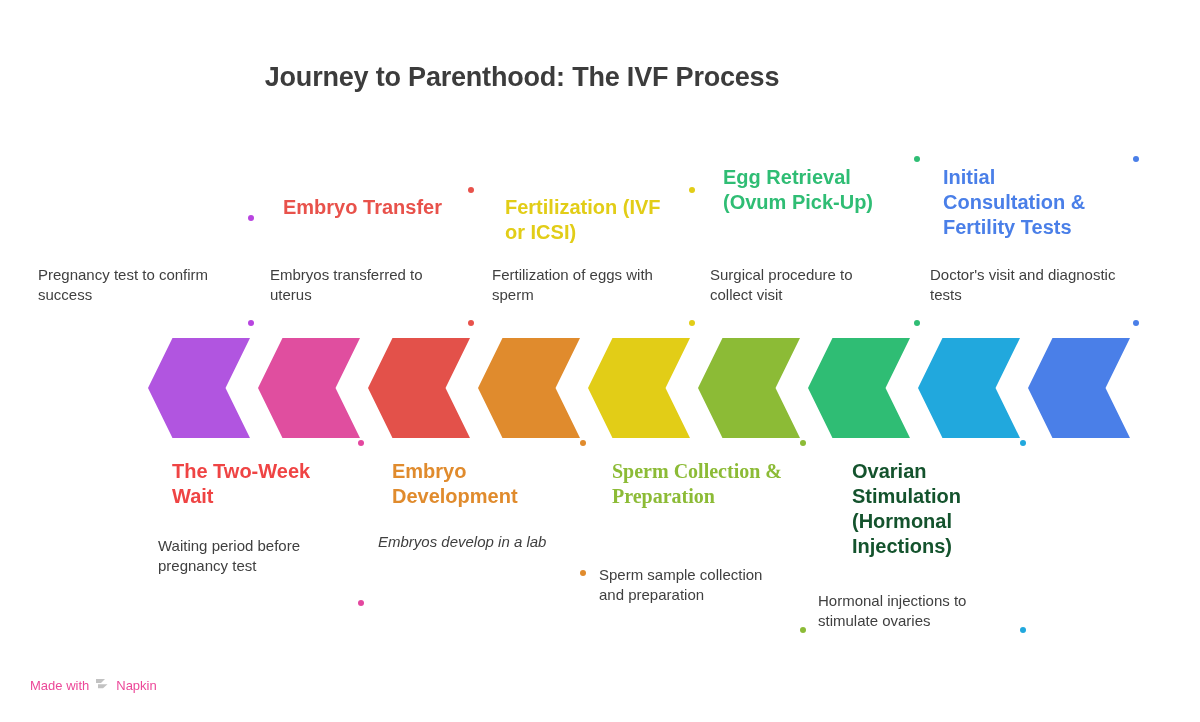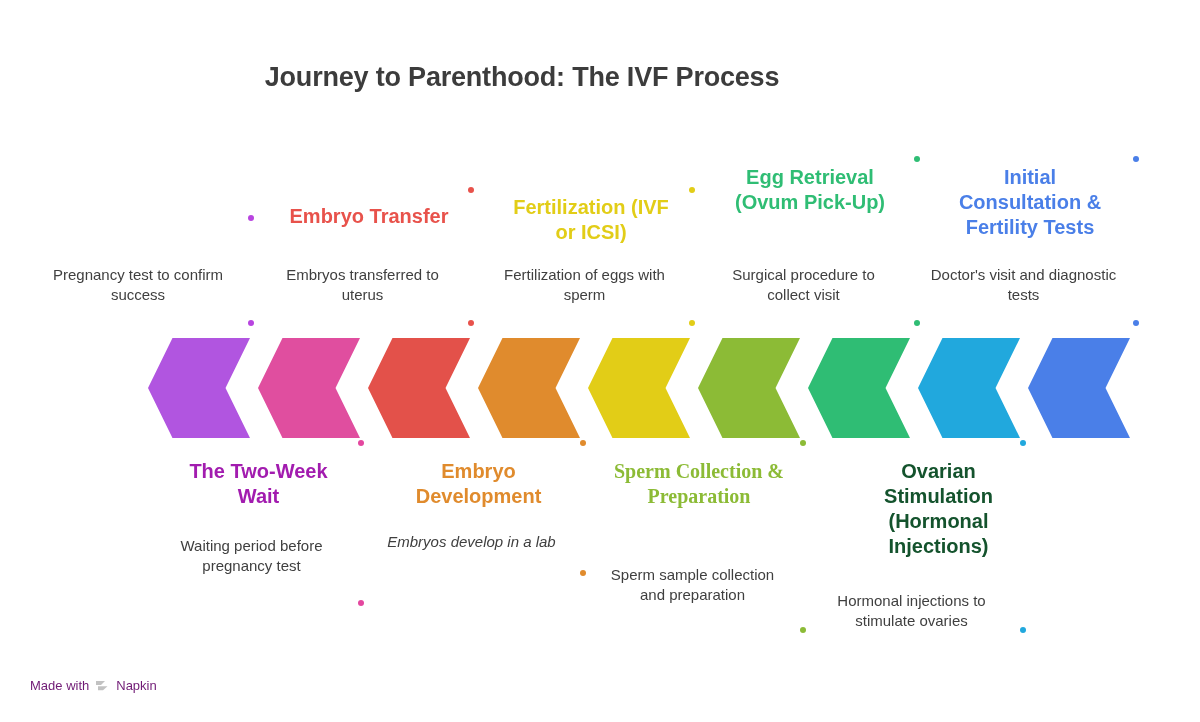--- a/index.html
+++ b/index.html
@@ -66,63 +66,63 @@
     font-weight: bold;
     line-height: 1.25;
   }
   .step-desc {
     position: absolute;
     font-size: 15px;
     font-weight: normal;
     color: #3f3f3f;
     line-height: 1.33;
   }
-  .ta-right { text-align: center; }
+  .ta-right { text-align: left; }
 
   
   .footer {
     position: absolute;
     left: 30px;
     top: 678px;
     display: flex;
-    align-items: flex-end;
+    align-items: flex-start;
     gap: 6px;
-    color: #701a75;
+    color: #ec4899;
     font-size: 13px;
   }
   .footer .mark {
     display: inline-block;
     width: 15px;
     height: 13px;
     position: relative;
   }
   .footer .mark svg { display: block; }
 </style>
 </head>
 <body>
 
 <div class="canvas">
 
   <div class="title">Journey to Parenthood: The IVF Process</div>
 
   <div class="step-desc ta-right" style="left:38px; top:265px; width:200px;">Pregnancy test to confirm success</div>
 
-  <div class="step-label ta-right" style="left:283px; top:195px; width:172px; color:#e8524b;margin-top:9px;">Embryo Transfer</div>
+  <div class="step-label ta-right" style="left:283px; top:195px; width:172px; color:#e8524b;">Embryo Transfer</div>
   <div class="step-desc ta-right" style="left:270px; top:265px; width:185px;">Embryos transferred to uterus</div>
 
   <div class="step-label ta-right" style="left:505px; top:195px; width:172px; color:#e2cd17;">Fertilization (IVF or ICSI)</div>
   <div class="step-desc ta-right" style="left:492px; top:265px; width:185px;">Fertilization of eggs with sperm</div>
 
   <div class="step-label ta-right" style="left:723px; top:165px; width:174px; color:#2fbd74;">Egg Retrieval (Ovum Pick-Up)</div>
   <div class="step-desc ta-right" style="left:710px; top:265px; width:187px;">Surgical procedure to collect visit</div>
 
   <div class="step-label ta-right" style="left:943px; top:165px; width:174px; color:#4a7fe8;">Initial Consultation &amp; Fertility Tests</div>
   <div class="step-desc ta-right" style="left:930px; top:265px; width:187px;">Doctor's visit and diagnostic tests</div>
 
-  <div class="step-label ta-right" style="left:172px; top:459px; width:173px; color:#a21caf;">The Two-Week Wait</div>
+  <div class="step-label ta-right" style="left:172px; top:459px; width:173px; color:#ef4444;">The Two-Week Wait</div>
   <div class="step-desc ta-right" style="left:158px; top:536px; width:187px;">Waiting period before pregnancy test</div>
 
   <div class="step-label ta-right" style="left:392px; top:459px; width:173px; color:#e08b2d;">Embryo Development</div>
   <div class="step-desc ta-right" style="left:378px; top:532px; width:187px;font-style:italic;">Embryos develop in a lab</div>
 
   <div class="step-label ta-right" style="left:612px; top:459px; width:174px; color:#8cbb36;font-family:Liberation Serif, serif;">Sperm Collection &amp; Preparation</div>
   <div class="step-desc ta-right" style="left:599px; top:565px; width:187px;">Sperm sample collection and preparation</div>
 
   <div class="step-label ta-right" style="left:852px; top:459px; width:173px; color:#14532d;">Ovarian Stimulation (Hormonal Injections)</div>
   <div class="step-desc ta-right" style="left:818px; top:591px; width:187px;">Hormonal injections to stimulate ovaries</div>

